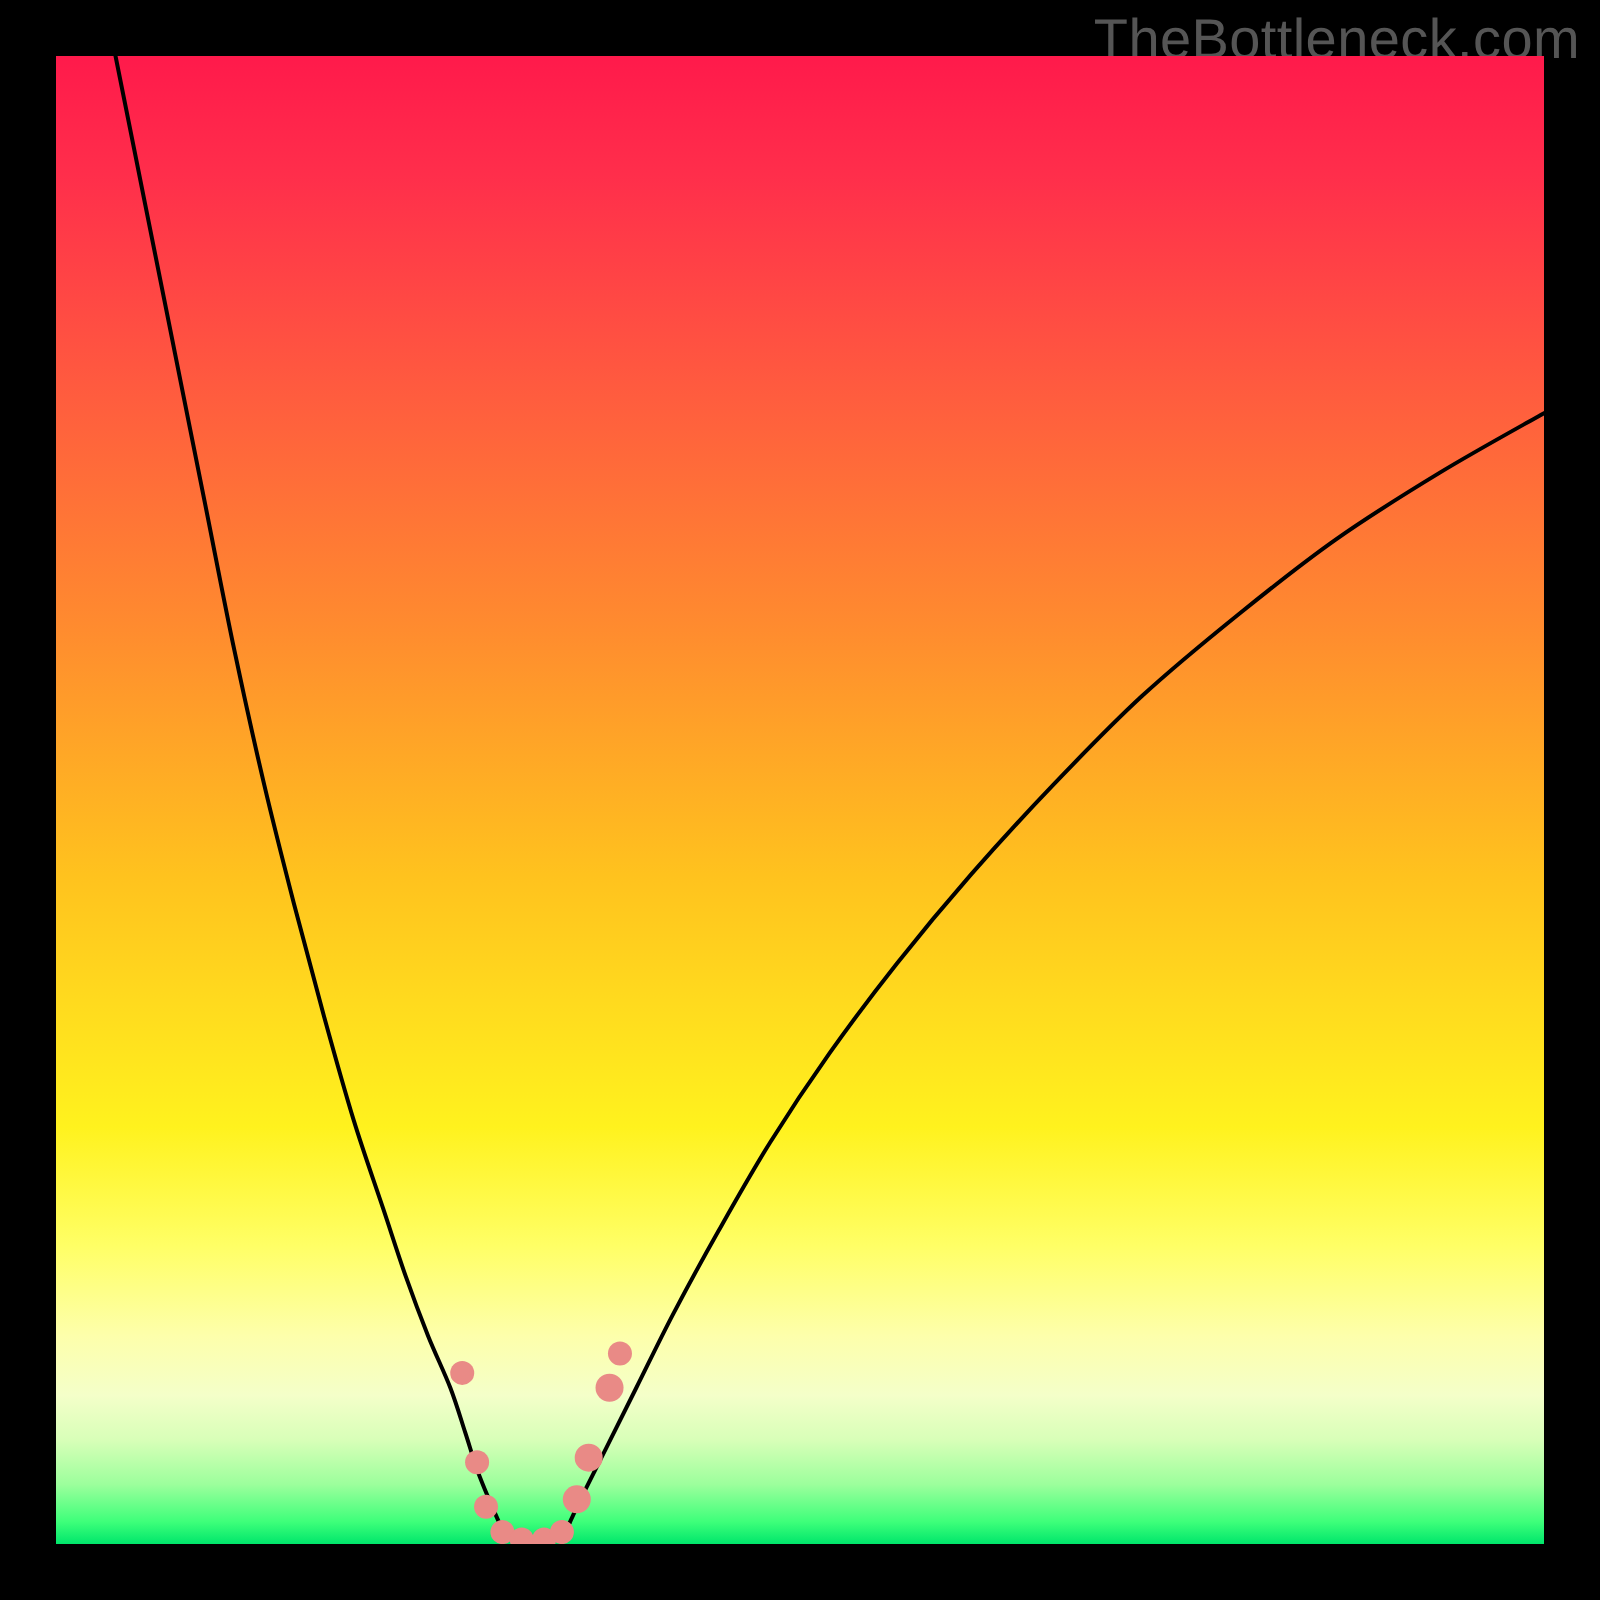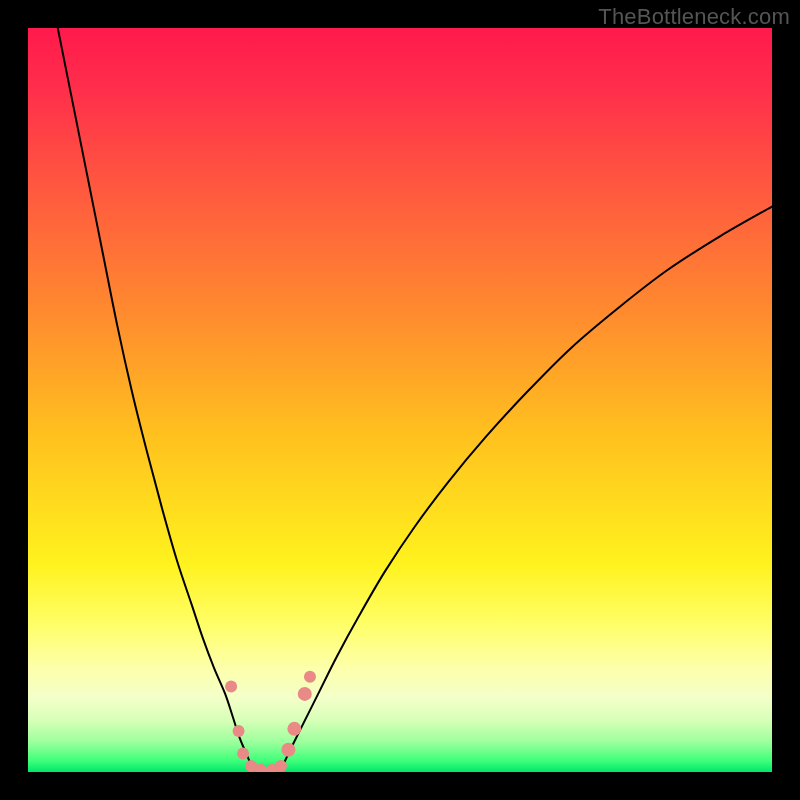--- a/index.html
+++ b/index.html
@@ -23,21 +23,21 @@
     left: 28px;
     width: 744px;
     height: 744px;
     overflow: hidden;
   }
   .watermark {
     position: absolute;
     top: 4px;
     right: 10px;
     color: #555;
-    font-size: 22px;
+    font-size: 28px;
     font-weight: 500;
     letter-spacing: 0.2px;
     user-select: none;
   }
   svg { display: block; }
 </style>
 </head>
 <body>
 
 <div class="frame">

